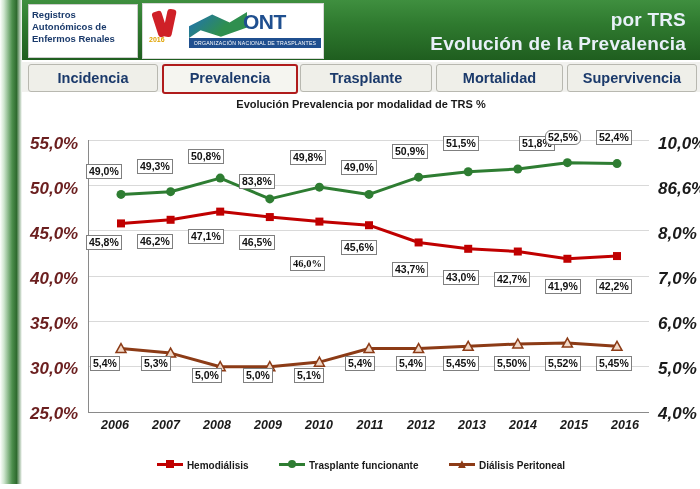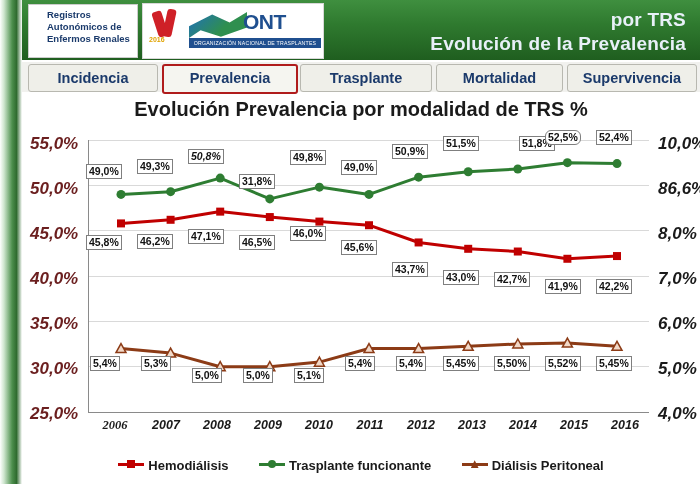--- a/index.html
+++ b/index.html
@@ -11,21 +11,21 @@
     background:linear-gradient(to right,#ffffff 0%,#cfe6cf 18%,#4d8f4d 55%,#2f6b2f 75%,#ffffff 100%);}
 
   
   .header{position:absolute;left:22px;top:0;width:678px;height:60px;
     background:linear-gradient(to bottom,#3f8f3f 0%,#2f7a2f 40%,#1f5e1f 100%);}
   .hdr-title{position:absolute;right:14px;top:8px;width:430px;text-align:right;
     color:#e8f0f8;font-size:19px;font-weight:bold;line-height:24px;letter-spacing:.2px;}
 
   .logo-box{position:absolute;left:6px;top:4px;width:108px;height:52px;background:#ffffff;
     border:1px solid #cccccc;}
-  .logo-box div{color:#1a3a6b;font-size:9.5px;font-weight:bold;line-height:12px;padding:4px 0 0 18px;}
+  .logo-box div{color:#1a3a6b;font-size:9.5px;font-weight:bold;line-height:12px;padding:4px 0 0 3px;}
 
   .ont-box{position:absolute;left:120px;top:3px;width:180px;height:54px;background:#ffffff;border:1px solid #d8d8d8;}
   .ont-red{position:absolute;left:4px;top:5px;width:42px;height:44px;}
   .ont-red .c1{position:absolute;left:8px;top:2px;width:10px;height:26px;background:#cf2027;transform:rotate(-18deg);border-radius:3px;}
   .ont-red .c2{position:absolute;left:18px;top:0px;width:9px;height:28px;background:#cf2027;transform:rotate(12deg);border-radius:3px;}
   .ont-red .y{position:absolute;left:2px;top:27px;color:#e0a300;font-size:7px;font-weight:bold;}
   .ont-main{position:absolute;left:46px;top:4px;width:132px;height:46px;}
   .ont-swoosh{position:absolute;left:0;top:4px;width:58px;height:26px;
     background:linear-gradient(135deg,#1f6fbf 0%,#2f8f4f 60%,#2f8f4f 100%);
     clip-path:polygon(0 55%,40% 10%,70% 40%,100% 0,100% 60%,55% 95%,20% 70%,0 100%);}
@@ -34,37 +34,37 @@
     font-size:5.2px;text-align:center;letter-spacing:.2px;padding:2px 0;}
 
   
   .tabs{position:absolute;left:22px;top:62px;width:678px;height:30px;background:#f1f1ee;}
   .tab{position:absolute;top:2px;height:26px;background:#efefe9;border:1px solid #b8b8b0;
     border-radius:3px;color:#1b3a6b;font-size:14.5px;font-weight:bold;text-align:center;line-height:26px;}
   .tab.active{border:2px solid #b01c1c;color:#1b3a6b;background:#f5f5f0;line-height:24px;}
 
   
   .chart-title{position:absolute;left:22px;top:98px;width:678px;text-align:center;
-    color:#1a1a1a;font-size:20px;font-weight:bold;}
+    color:#1a1a1a;font-size:11px;font-weight:bold;}
 
   .plot-wrap{position:absolute;left:30px;top:122px;width:665px;height:330px;}
   .axis-lbl{position:absolute;font-size:17px;font-weight:bold;color:#6b1f1f;font-style:italic;}
   .axis-lbl.right{color:#1a1a1a;font-style:italic;}
 
   .plot{position:absolute;left:58px;top:18px;width:560px;height:272px;background:#ffffff;
     border-left:1px solid #8a8a8a;border-bottom:1px solid #8a8a8a;}
   .gl{position:absolute;left:0;width:560px;height:1px;background:#d9d9d9;}
 
   .xlab{position:absolute;top:296px;font-size:12.5px;font-weight:bold;font-style:italic;color:#1a1a1a;text-align:center;width:46px;}
 
   .callout{position:absolute;background:#ffffff;border:1px solid #7f7f7f;color:#111;
     font-size:10.5px;font-weight:bold;line-height:13px;padding:0 2px;white-space:nowrap;}
 
   .legend{position:absolute;left:22px;top:456px;width:678px;height:26px;text-align:center;}
-  .lg-item{display:inline-block;margin:0 13px;font-size:13px;font-weight:bold;color:#1a1a1a;vertical-align:middle;}
+  .lg-item{display:inline-block;margin:0 13px;font-size:10px;font-weight:bold;color:#1a1a1a;vertical-align:middle;}
   .lg-line{display:inline-block;width:26px;height:3px;vertical-align:middle;margin-right:4px;position:relative;top:-2px;}
   .lg-mk{display:inline-block;width:8px;height:8px;position:absolute;left:9px;top:-3px;}
   .frame-bottom{position:absolute;left:0;bottom:0;width:700px;height:5px;background:#ffffff;}
 </style>
 </head>
 <body>
 
 <div class="page">
 
   <div class="left-edge"></div>
@@ -164,49 +164,49 @@
           <polygon points="230.4,217.13333333333335 235.4,226.13333333333335 225.4,226.13333333333335" fill="#f2d9c8" stroke="#8c3b16" stroke-width="1.5"></polygon>
           <polygon points="280,203.5333333333333 285,212.5333333333333 275,212.5333333333333" fill="#f2d9c8" stroke="#8c3b16" stroke-width="1.5"></polygon>
           <polygon points="329.6,203.5333333333333 334.6,212.5333333333333 324.6,212.5333333333333" fill="#f2d9c8" stroke="#8c3b16" stroke-width="1.5"></polygon>
           <polygon points="379.2,201.26666666666665 384.2,210.26666666666665 374.2,210.26666666666665" fill="#f2d9c8" stroke="#8c3b16" stroke-width="1.5"></polygon>
           <polygon points="428.8,199 433.8,208 423.8,208" fill="#f2d9c8" stroke="#8c3b16" stroke-width="1.5"></polygon>
           <polygon points="478.40000000000003,198.09333333333336 483.40000000000003,207.09333333333336 473.40000000000003,207.09333333333336" fill="#f2d9c8" stroke="#8c3b16" stroke-width="1.5"></polygon>
           <polygon points="528,201.26666666666665 533,210.26666666666665 523,210.26666666666665" fill="#f2d9c8" stroke="#8c3b16" stroke-width="1.5"></polygon>
         </svg>
     </div>
 
-    <div class="xlab" style="left:62px;font-family:Liberation Serif, serif;">2006</div>
+    <div class="xlab" style="left:62px;">2006</div>
     <div class="xlab" style="left:113px;">2007</div>
     <div class="xlab" style="left:164px;">2008</div>
     <div class="xlab" style="left:215px;">2009</div>
     <div class="xlab" style="left:266px;">2010</div>
     <div class="xlab" style="left:317px;">2011</div>
     <div class="xlab" style="left:368px;">2012</div>
     <div class="xlab" style="left:419px;">2013</div>
     <div class="xlab" style="left:470px;">2014</div>
     <div class="xlab" style="left:521px;">2015</div>
     <div class="xlab" style="left:572px;">2016</div>
 
     <div class="callout" style="left:56px;top:42px;">49,0%</div>
     <div class="callout" style="left:107px;top:37px;">49,3%</div>
-    <div class="callout" style="left:158px;top:27px;font-style:italic;">50,8%</div>
-    <div class="callout" style="left:209px;top:52px;">31,8%</div>
+    <div class="callout" style="left:158px;top:27px;">50,8%</div>
+    <div class="callout" style="left:209px;top:52px;">83,8%</div>
     <div class="callout" style="left:260px;top:28px;">49,8%</div>
     <div class="callout" style="left:311px;top:38px;">49,0%</div>
     <div class="callout" style="left:362px;top:22px;">50,9%</div>
     <div class="callout" style="left:413px;top:14px;">51,5%</div>
     <div class="callout" style="left:464px;top:14px;margin-left:25px;">51,8%</div>
     <div class="callout" style="left:515px;top:8px;border-radius:6px;">52,5%</div>
     <div class="callout" style="left:566px;top:8px;">52,4%</div>
 
     <div class="callout" style="left:56px;top:113px;">45,8%</div>
     <div class="callout" style="left:107px;top:112px;">46,2%</div>
     <div class="callout" style="left:158px;top:107px;">47,1%</div>
     <div class="callout" style="left:209px;top:113px;">46,5%</div>
-    <div class="callout" style="left:260px;top:104px;">46,0%</div>
+    <div class="callout" style="left:260px;top:134px;font-family:Liberation Serif, serif;">46,0%</div>
     <div class="callout" style="left:311px;top:118px;">45,6%</div>
     <div class="callout" style="left:362px;top:140px;">43,7%</div>
     <div class="callout" style="left:413px;top:148px;">43,0%</div>
     <div class="callout" style="left:464px;top:150px;">42,7%</div>
     <div class="callout" style="left:515px;top:157px;">41,9%</div>
     <div class="callout" style="left:566px;top:157px;">42,2%</div>
 
     <div class="callout" style="left:60px;top:234px;">5,4%</div>
     <div class="callout" style="left:111px;top:234px;">5,3%</div>
     <div class="callout" style="left:162px;top:246px;">5,0%</div>

